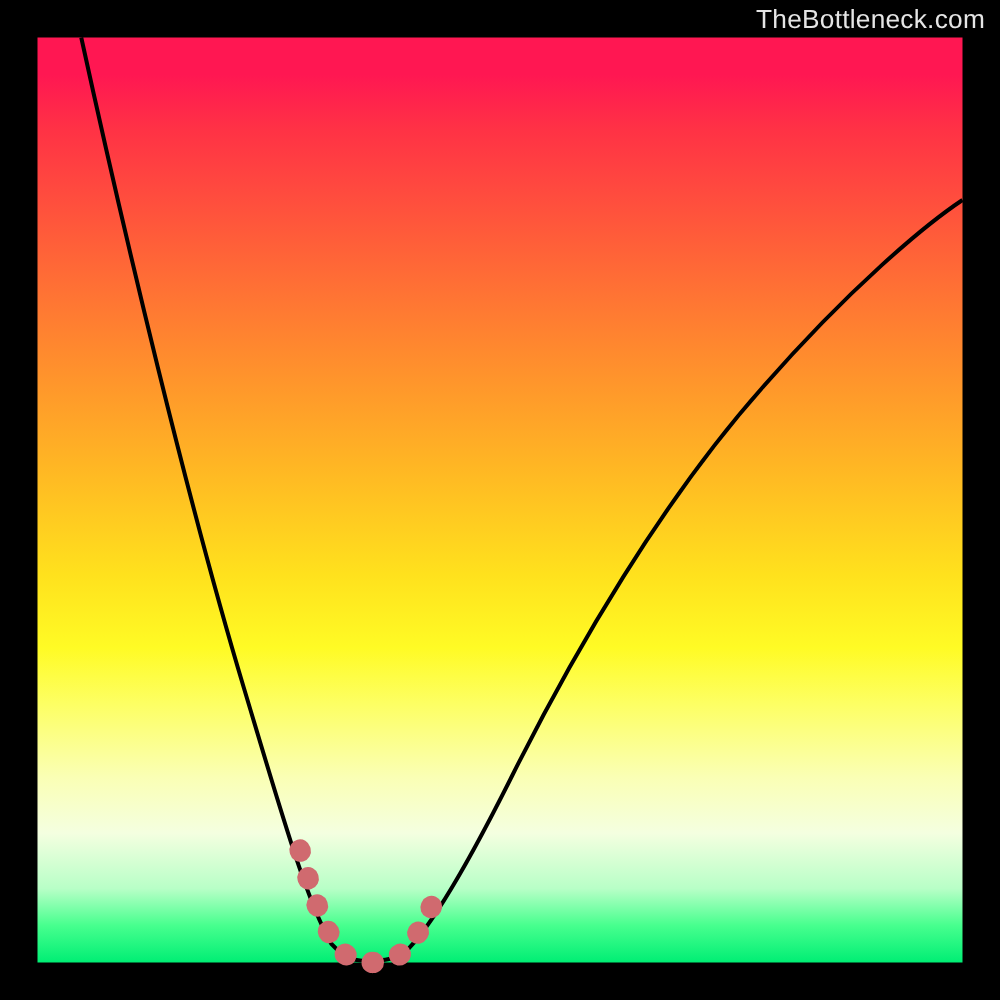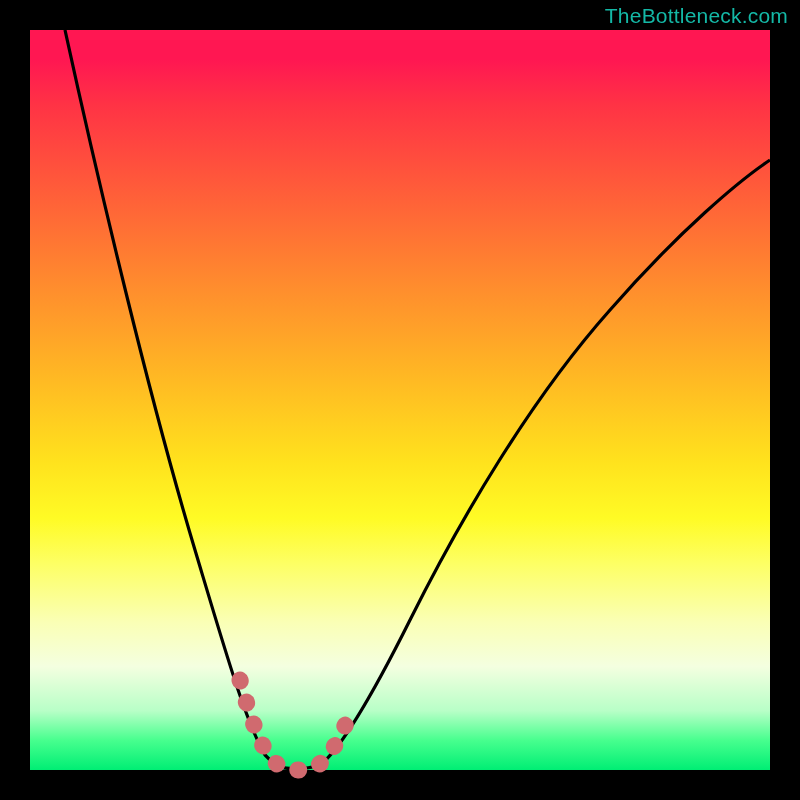--- a/index.html
+++ b/index.html
@@ -39,21 +39,21 @@
       #f4ffe0 86%,
       #b8ffc7 92%,
       #47ff8e 96%,
       #00ee74 100%
     );
   }
   .watermark {
     position: absolute;
     top: 4px;
     right: 12px;
-    color: #14b8a6;
+    color: #e5e5e5;
     font-size: 21px;
     letter-spacing: 0.2px;
     font-weight: 400;
     user-select: none;
   }
   svg.curve {
     position: absolute;
     left: 0;
     top: 0;
     width: 740px;

